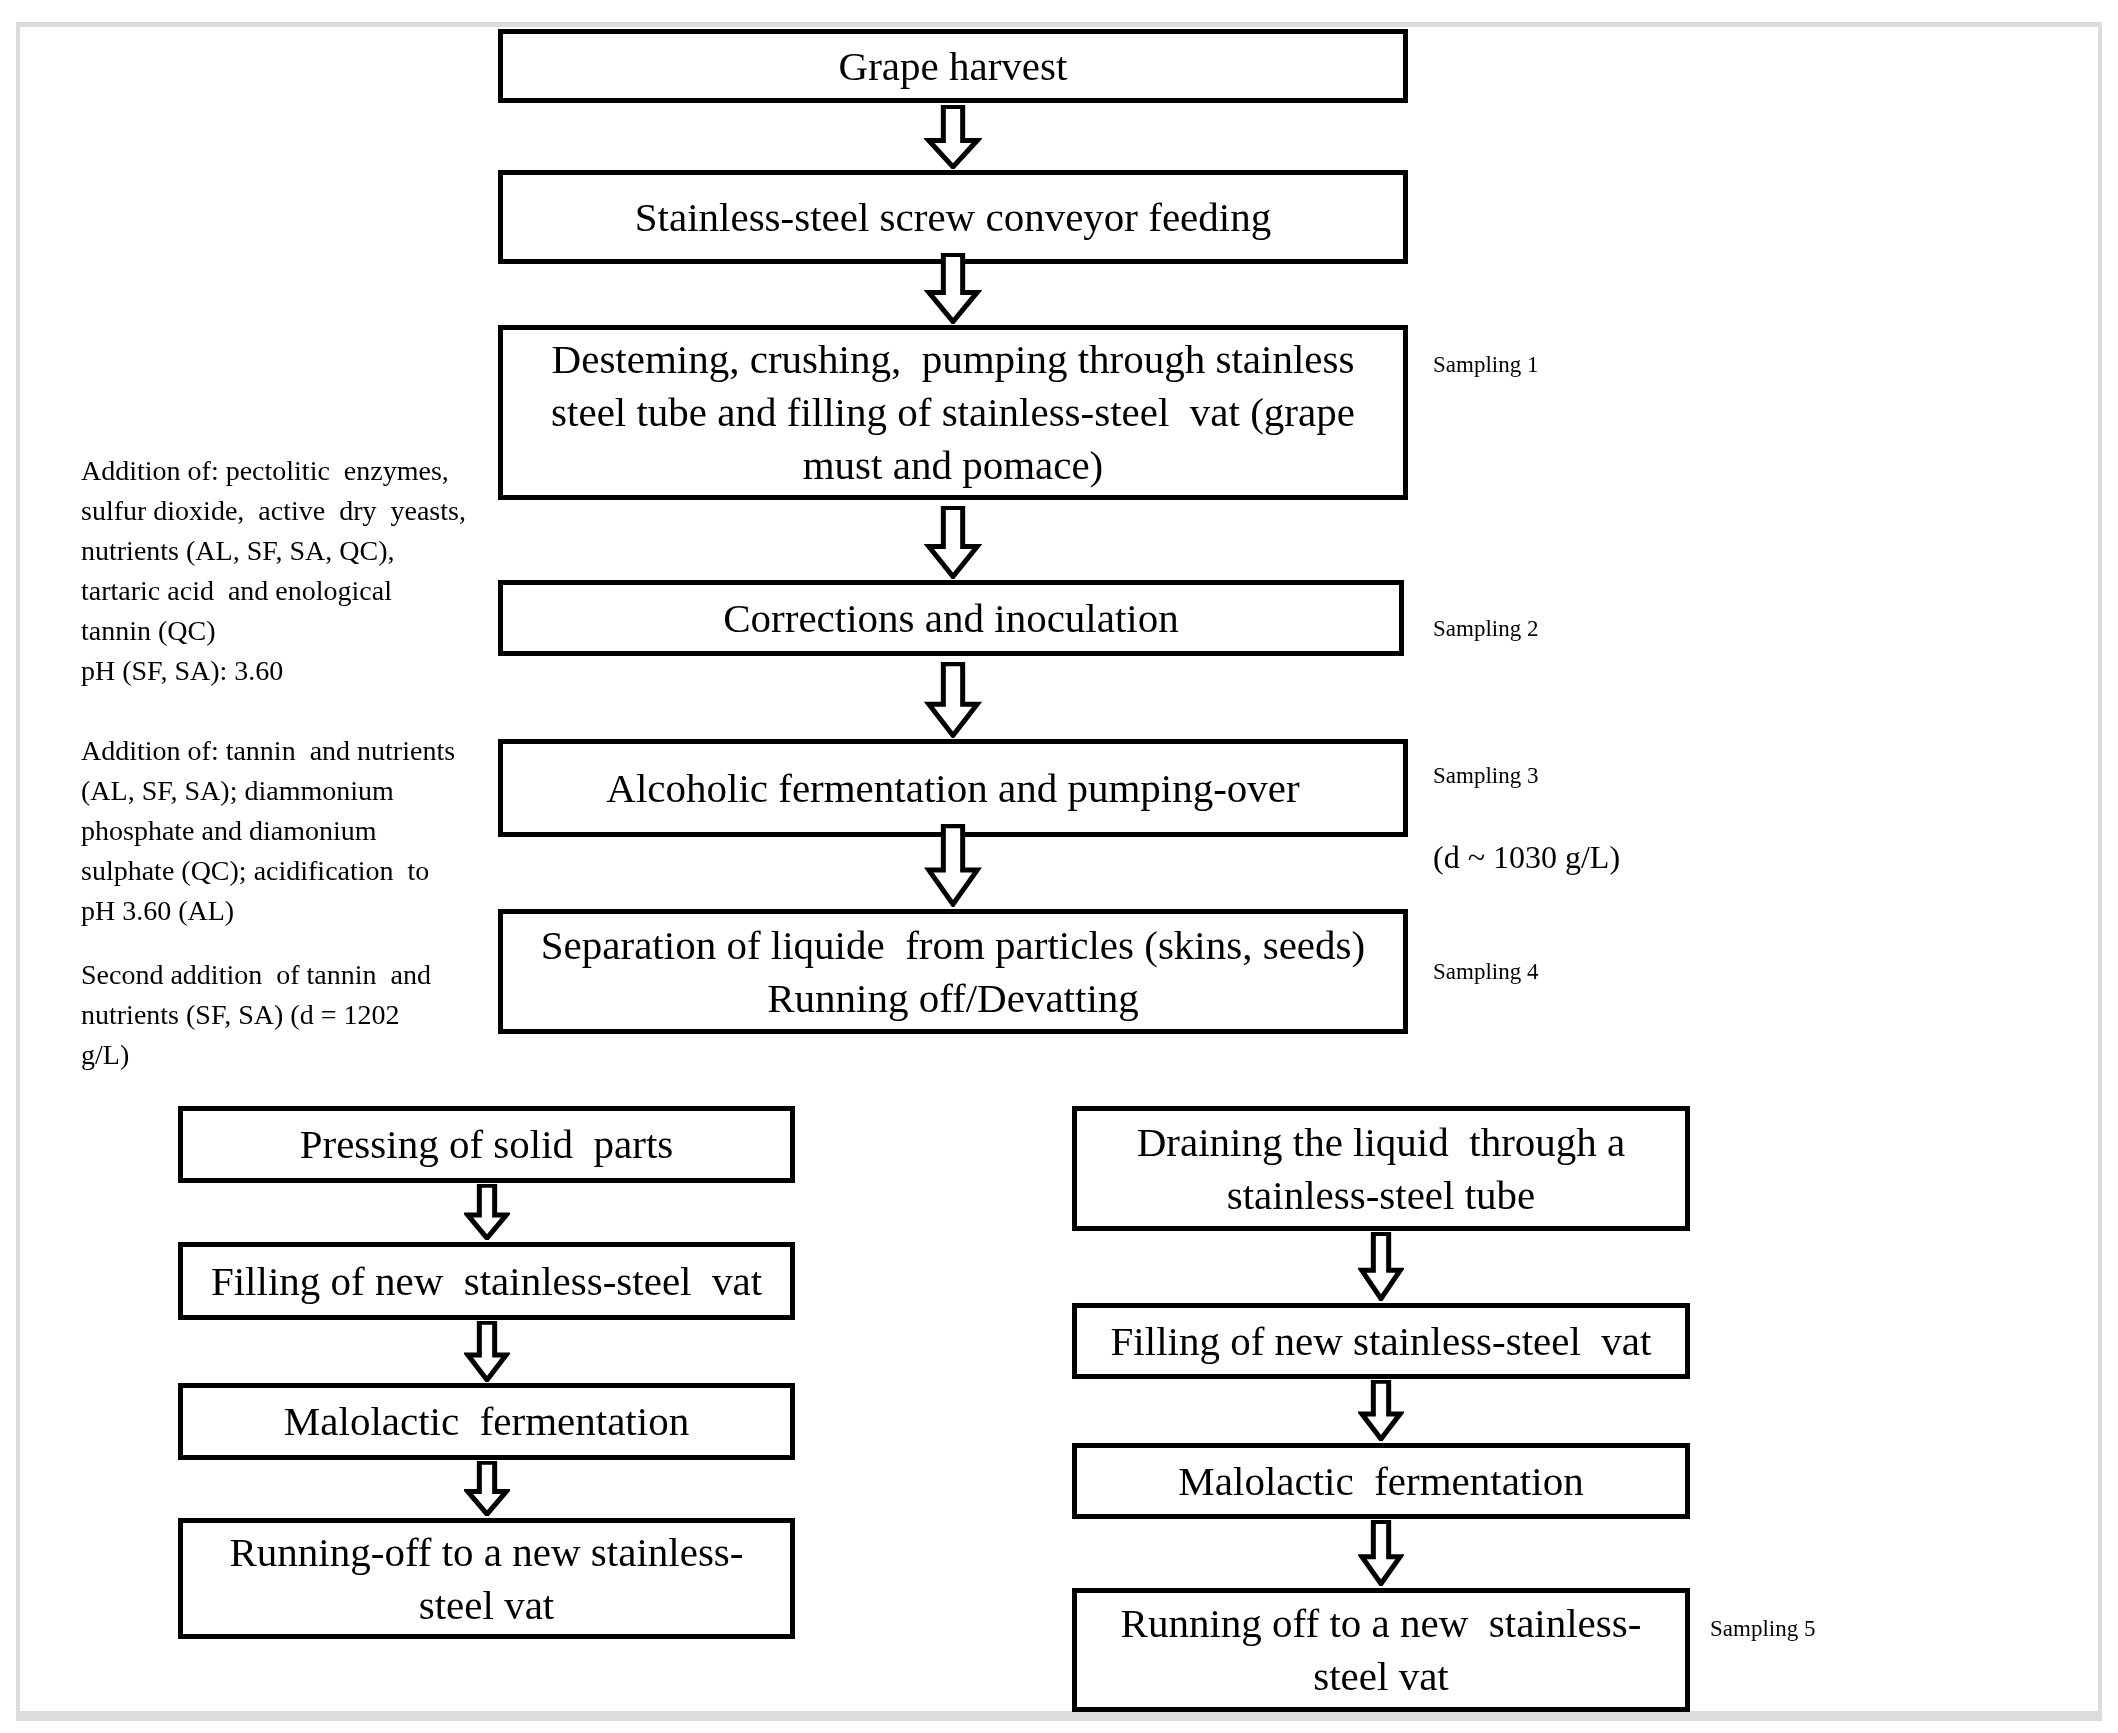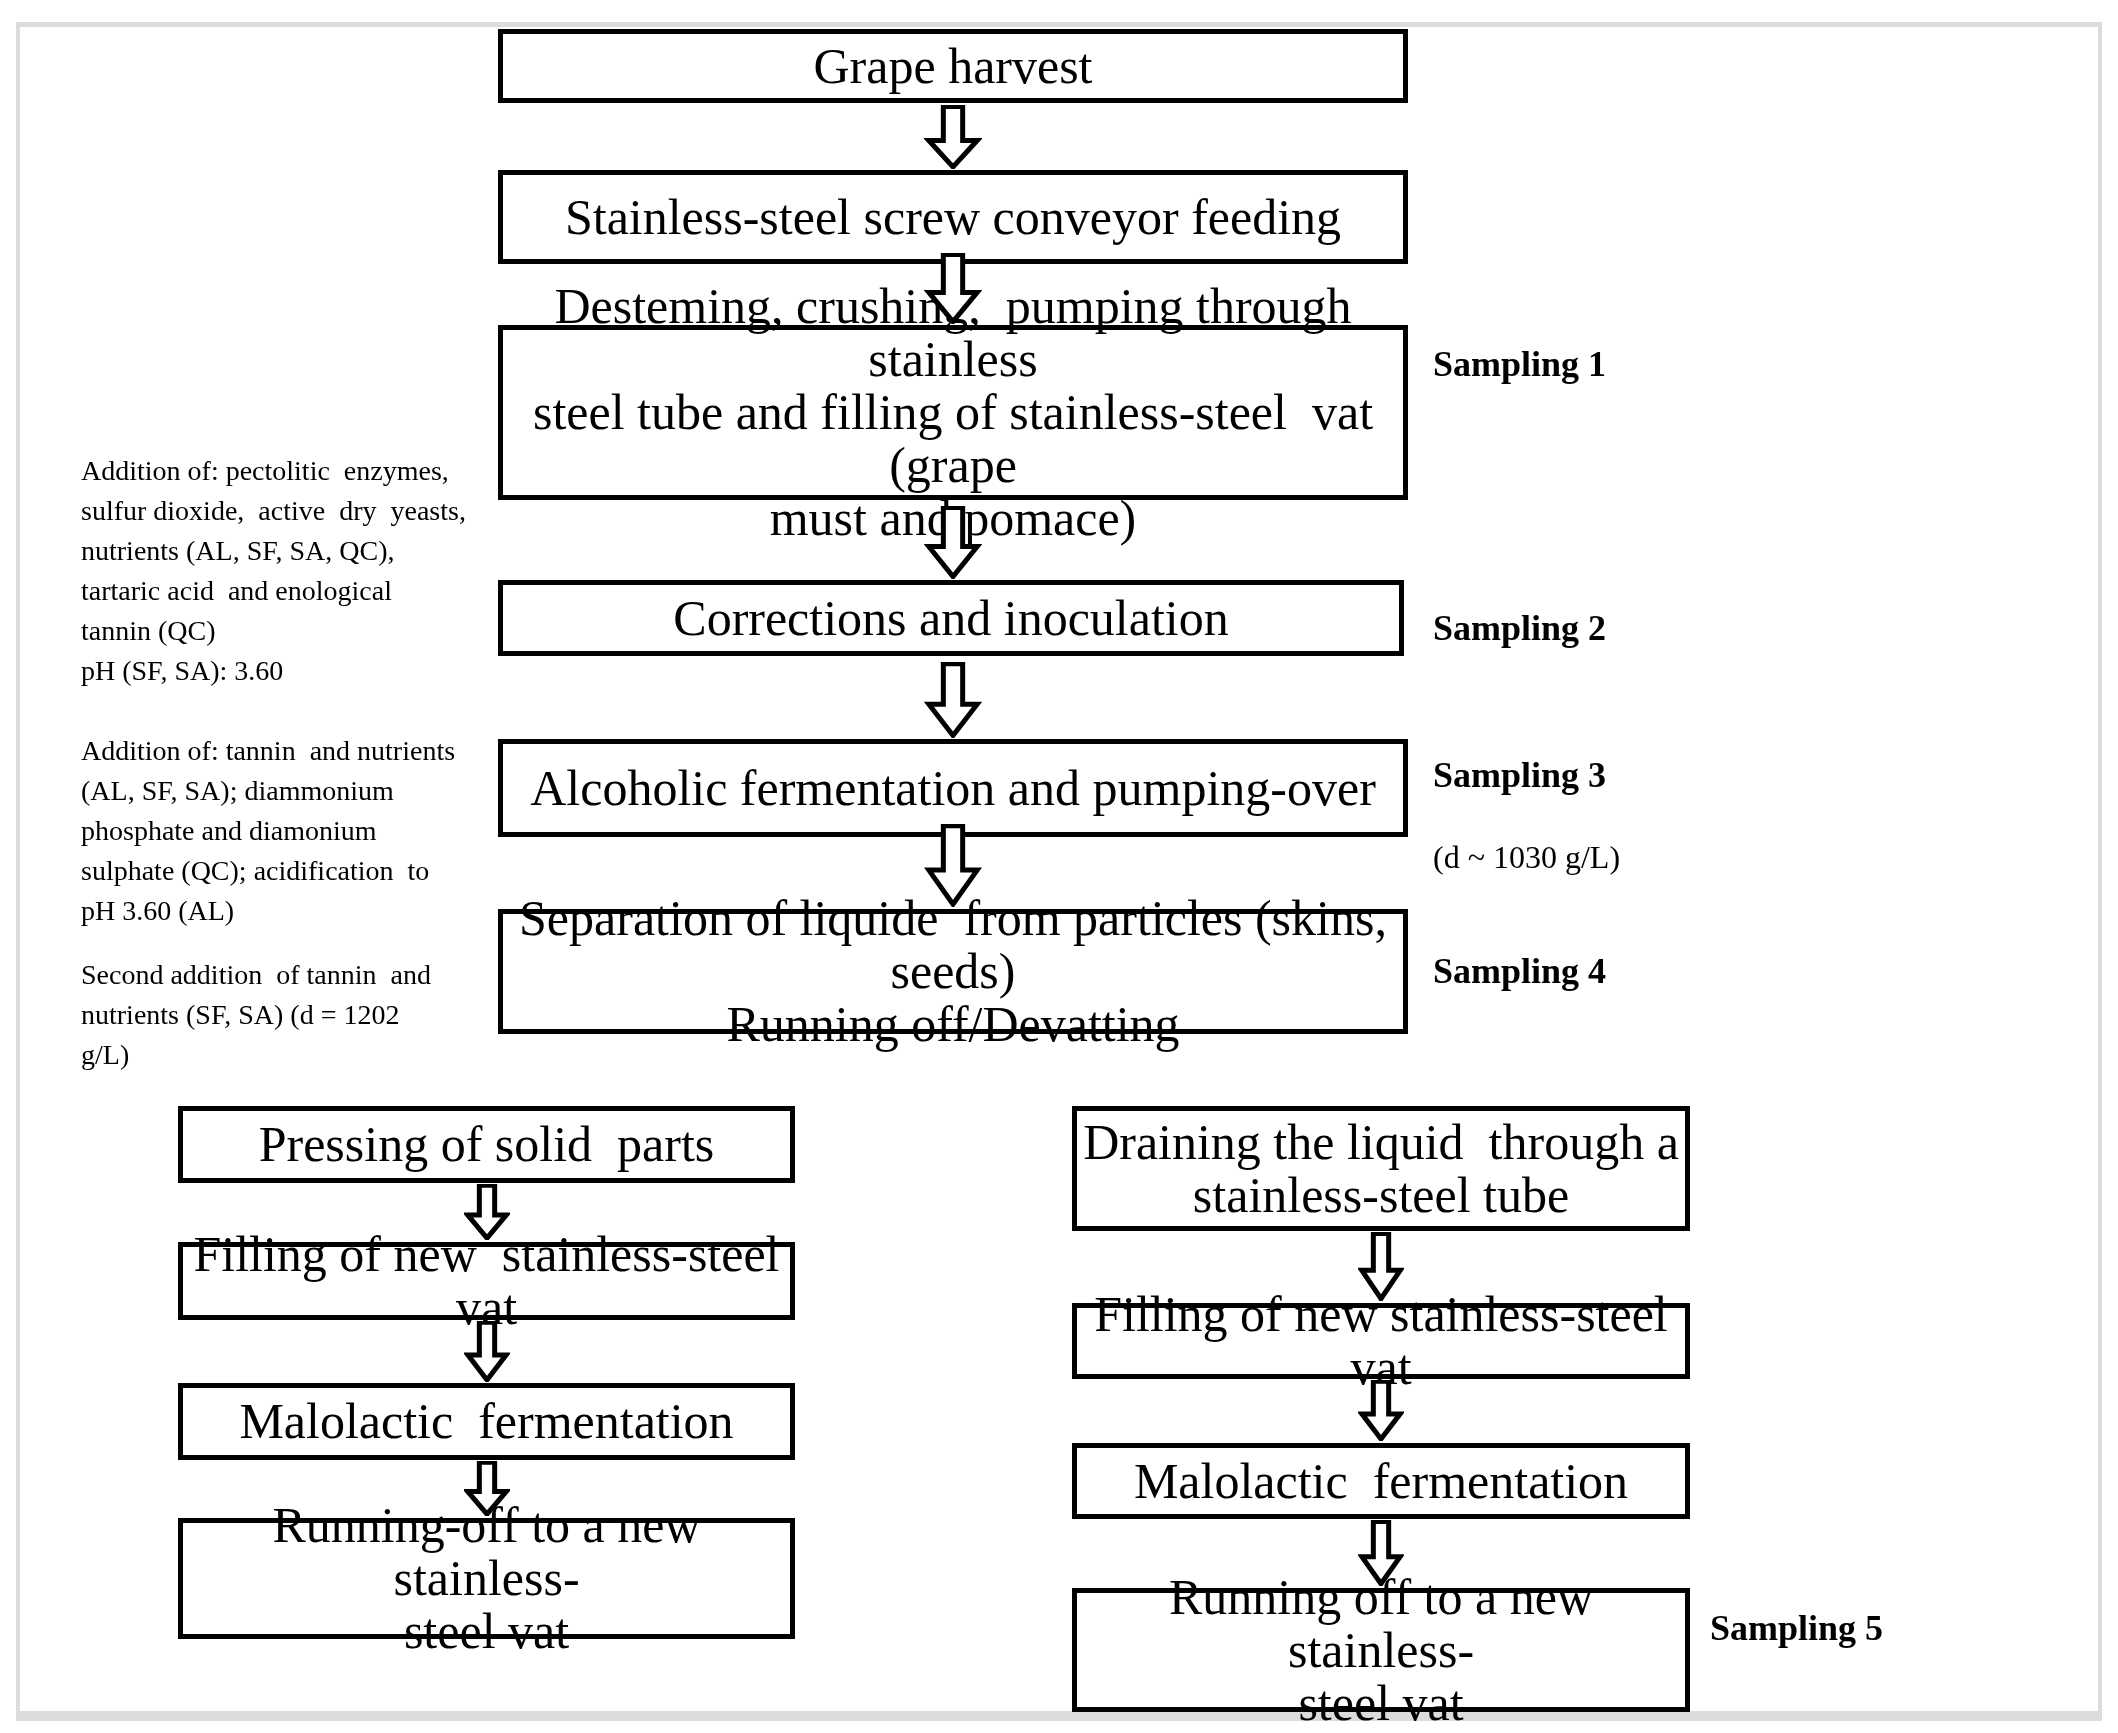--- a/index.html
+++ b/index.html
@@ -18,30 +18,30 @@
     border-left:4.3px solid #dcdcdc;
     border-right:4.3px solid #dcdcdc;
     border-bottom:10px solid #dcdcdc;
     background:#ffffff;
   }
   .box {
     position:absolute; box-sizing:border-box;
     border:5px solid #000000; background:#ffffff;
     display:flex; align-items:center; justify-content:center;
     text-align:center;
-    font-size:50px; line-height:53px;
+    font-size:41px; line-height:53px;
   }
   .box span { white-space:pre-wrap; display:block; }
   .arrow { position:absolute; }
   .arrow polygon {
     fill:#ffffff; stroke:#000000; stroke-width:5px;
     stroke-linejoin:miter; vector-effect:non-scaling-stroke;
   }
   .sampling {
-    position:absolute; font-weight:bold; font-size:36px; line-height:39px;
+    position:absolute; font-weight:normal; font-size:23px; line-height:39px;
     white-space:nowrap;
   }
   .sampling-note {
     position:absolute; font-size:32px; line-height:38px; white-space:nowrap;margin-top:40px;
   }
   .annotation {
     position:absolute; font-size:28px; line-height:40px;
     white-space:pre-wrap; text-align:left;margin-left:36px;
   }
 </style>

